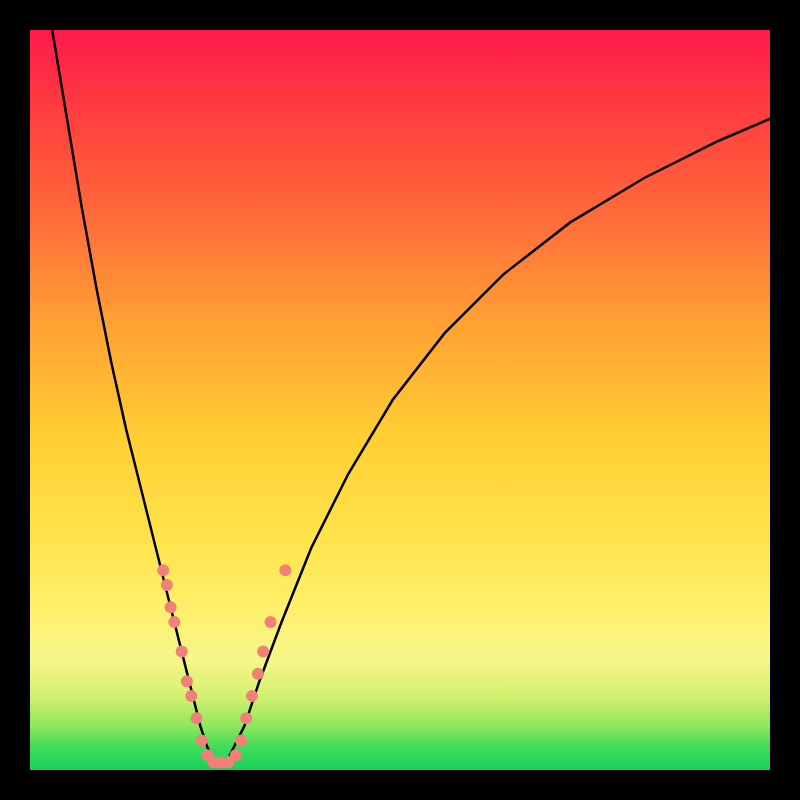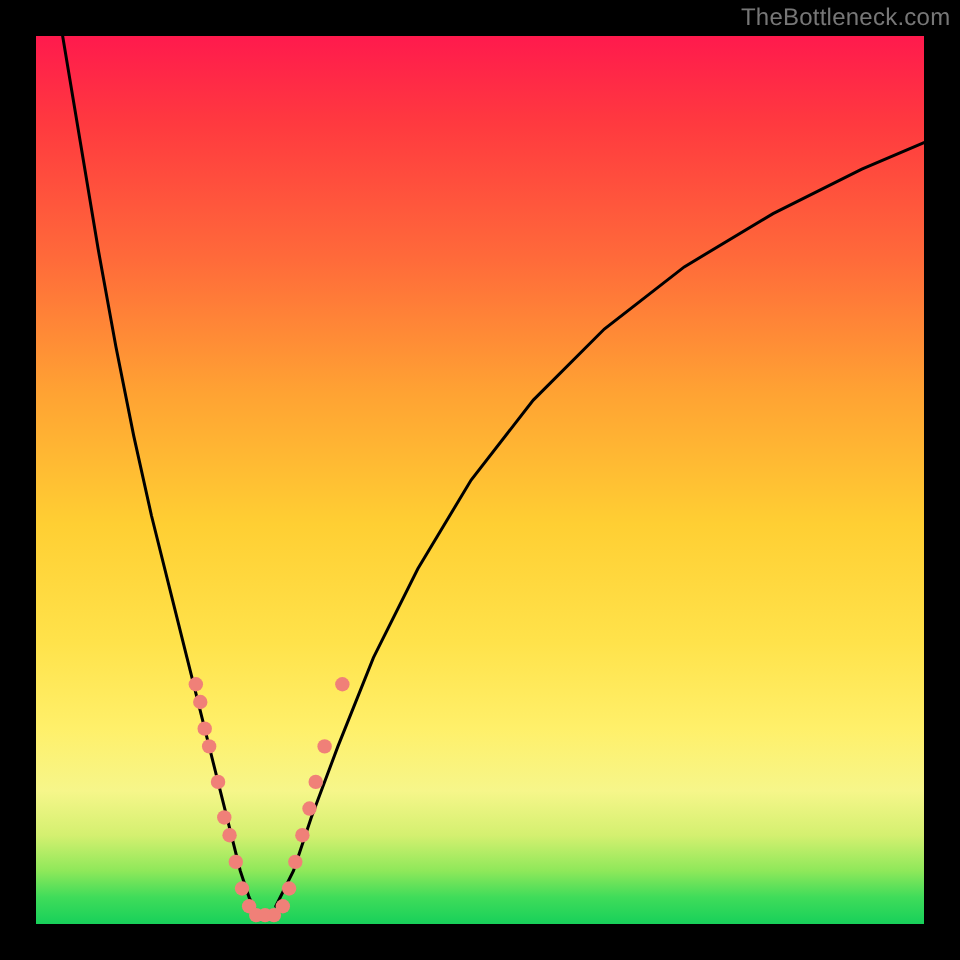--- a/index.html
+++ b/index.html
@@ -86,14 +86,13 @@
           <circle cx="210.9" cy="710.4" r="6" fill="#f08078"></circle>
           <circle cx="216.1" cy="688.2" r="6" fill="#f08078"></circle>
           <circle cx="222.0" cy="666.0" r="6" fill="#f08078"></circle>
           <circle cx="227.9" cy="643.8" r="6" fill="#f08078"></circle>
           <circle cx="233.1" cy="621.6" r="6" fill="#f08078"></circle>
           <circle cx="240.5" cy="592.0" r="6" fill="#f08078"></circle>
           <circle cx="255.3" cy="540.2" r="6" fill="#f08078"></circle>
         </g>
     </svg>
   </div>
-  <div class="watermark">TheBottleneck.com</div>
 </div>
 
 </body></html>

